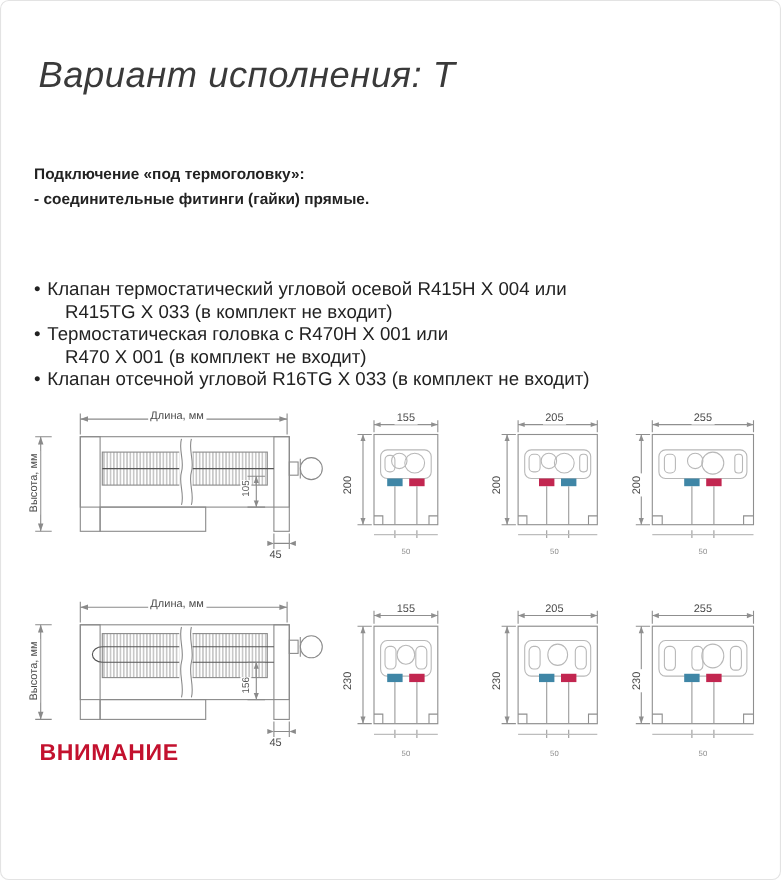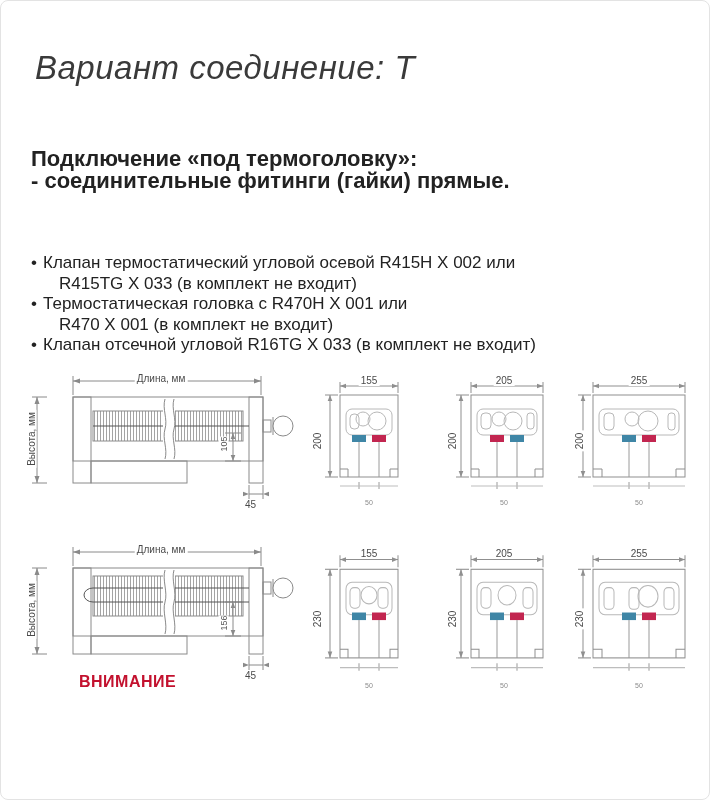--- a/index.html
+++ b/index.html
@@ -1,21 +1,21 @@
 <!DOCTYPE html>
 <html><head>
 <meta charset="utf-8">
 <style>
   html,body{margin:0;padding:0;background:#fff;}
   #page{position:relative;width:710px;height:800px;background:#fff;
         font-family:"Liberation Sans",sans-serif;color:#2e2e2e;overflow:hidden;
         border:1px solid #e3e3e3;border-radius:8px;box-sizing:border-box;}
   .abs{position:absolute;}
   #title{left:34px;top:48px;font-size:33px;font-style:italic;color:#3a3a3a;letter-spacing:.5px;}
-  #intro{left:30px;top:147px;font-size:22px;font-weight:bold;line-height:21.5px;color:#222;}
+  #intro{left:30px;top:147px;font-size:14px;font-weight:bold;line-height:21.5px;color:#222;}
   #req-heading{left:30px;top:228px;font-size:17px;font-style:italic;text-decoration:underline;color:#333;}
   #req-list{left:30px;top:252px;font-size:17px;line-height:20.5px;color:#222;}
   .req-item .l1 .bullet{display:inline-block;width:12px;}
   .req-item .cont{margin-left:28px;}
   .cont:empty{display:none;}
   .row{position:absolute;left:0;width:710px;}
   #row1{top:372px;height:135px;}
   #row2{top:543px;height:145px;}
   .side-fig{position:absolute;left:26px;top:0;width:268px;height:132px;}
   .side-fig svg{position:absolute;left:0;top:0;}
@@ -28,41 +28,41 @@
   .dim-top{top:-4px;left:50%;transform:translateX(-50%);}
   .dim-left{top:50%;transform:translate(-50%,-50%) rotate(-90deg);}
   .xsec .dim-left{left:13px;}
   .xsec.wide .dim-left{left:5px;}
   .xsec .dim-bot{bottom:-3px;left:50%;transform:translateX(-50%);font-size:7px;color:#8a8a8a;padding:0;}
   .side-fig .dim-top{top:0px;}
   .side-fig .dim-left{left:4px;}
   .side-fig .dim-mid{left:189px;top:66px;transform:rotate(-90deg);font-size:9px;color:#555;padding:0;}
   #row2 .side-fig .dim-mid{top:74px;}
   .side-fig .dim-off{left:218px;bottom:-5px;font-size:10px;color:#4a4a4a;padding:0;}
-  #warn-heading{left:35px;top:672px;font-size:16px;font-weight:bold;color:#c3112e;letter-spacing:.5px;margin-left:43px;}
+  #warn-heading{left:35px;top:672px;font-size:21px;font-weight:bold;color:#c3112e;letter-spacing:.5px;}
   #warn-body{left:30px;top:702px;font-size:17.5px;line-height:21px;color:#222;}
   #warn-body .bw{font-weight:bold;text-decoration:underline;}
   svg{display:block;}
 </style>
 </head>
 <body>
 
 <div id="page">
 
-  <div id="title" class="abs">Вариант соединение: Т</div>
+  <div id="title" class="abs">Вариант исполнения: Т</div>
 
   <div id="intro" class="abs">
     <div>Подключение «под термоголовку»:</div>
     <div>- соединительные фитинги (гайки) прямые.</div>
   </div>
 
 
   <div id="req-list" class="abs">
     <div class="req-item">
-      <div class="l1"><span class="bullet">•</span><span>Клапан термостатический угловой осевой R415H X 002 или</span></div>
+      <div class="l1"><span class="bullet">•</span><span>Клапан термостатический угловой осевой R415H X 004 или</span></div>
       <div class="cont">R415TG X 033 (в комплект не входит)</div>
     </div>
     <div class="req-item">
       <div class="l1"><span class="bullet">•</span><span>Термостатическая головка с R470H X 001 или</span></div>
       <div class="cont">R470 X 001 (в комплект не входит)</div>
     </div>
     <div class="req-item">
       <div class="l1"><span class="bullet">•</span><span>Клапан отсечной угловой R16TG X 033 (в комплект не входит)</span></div>
 
     </div>

